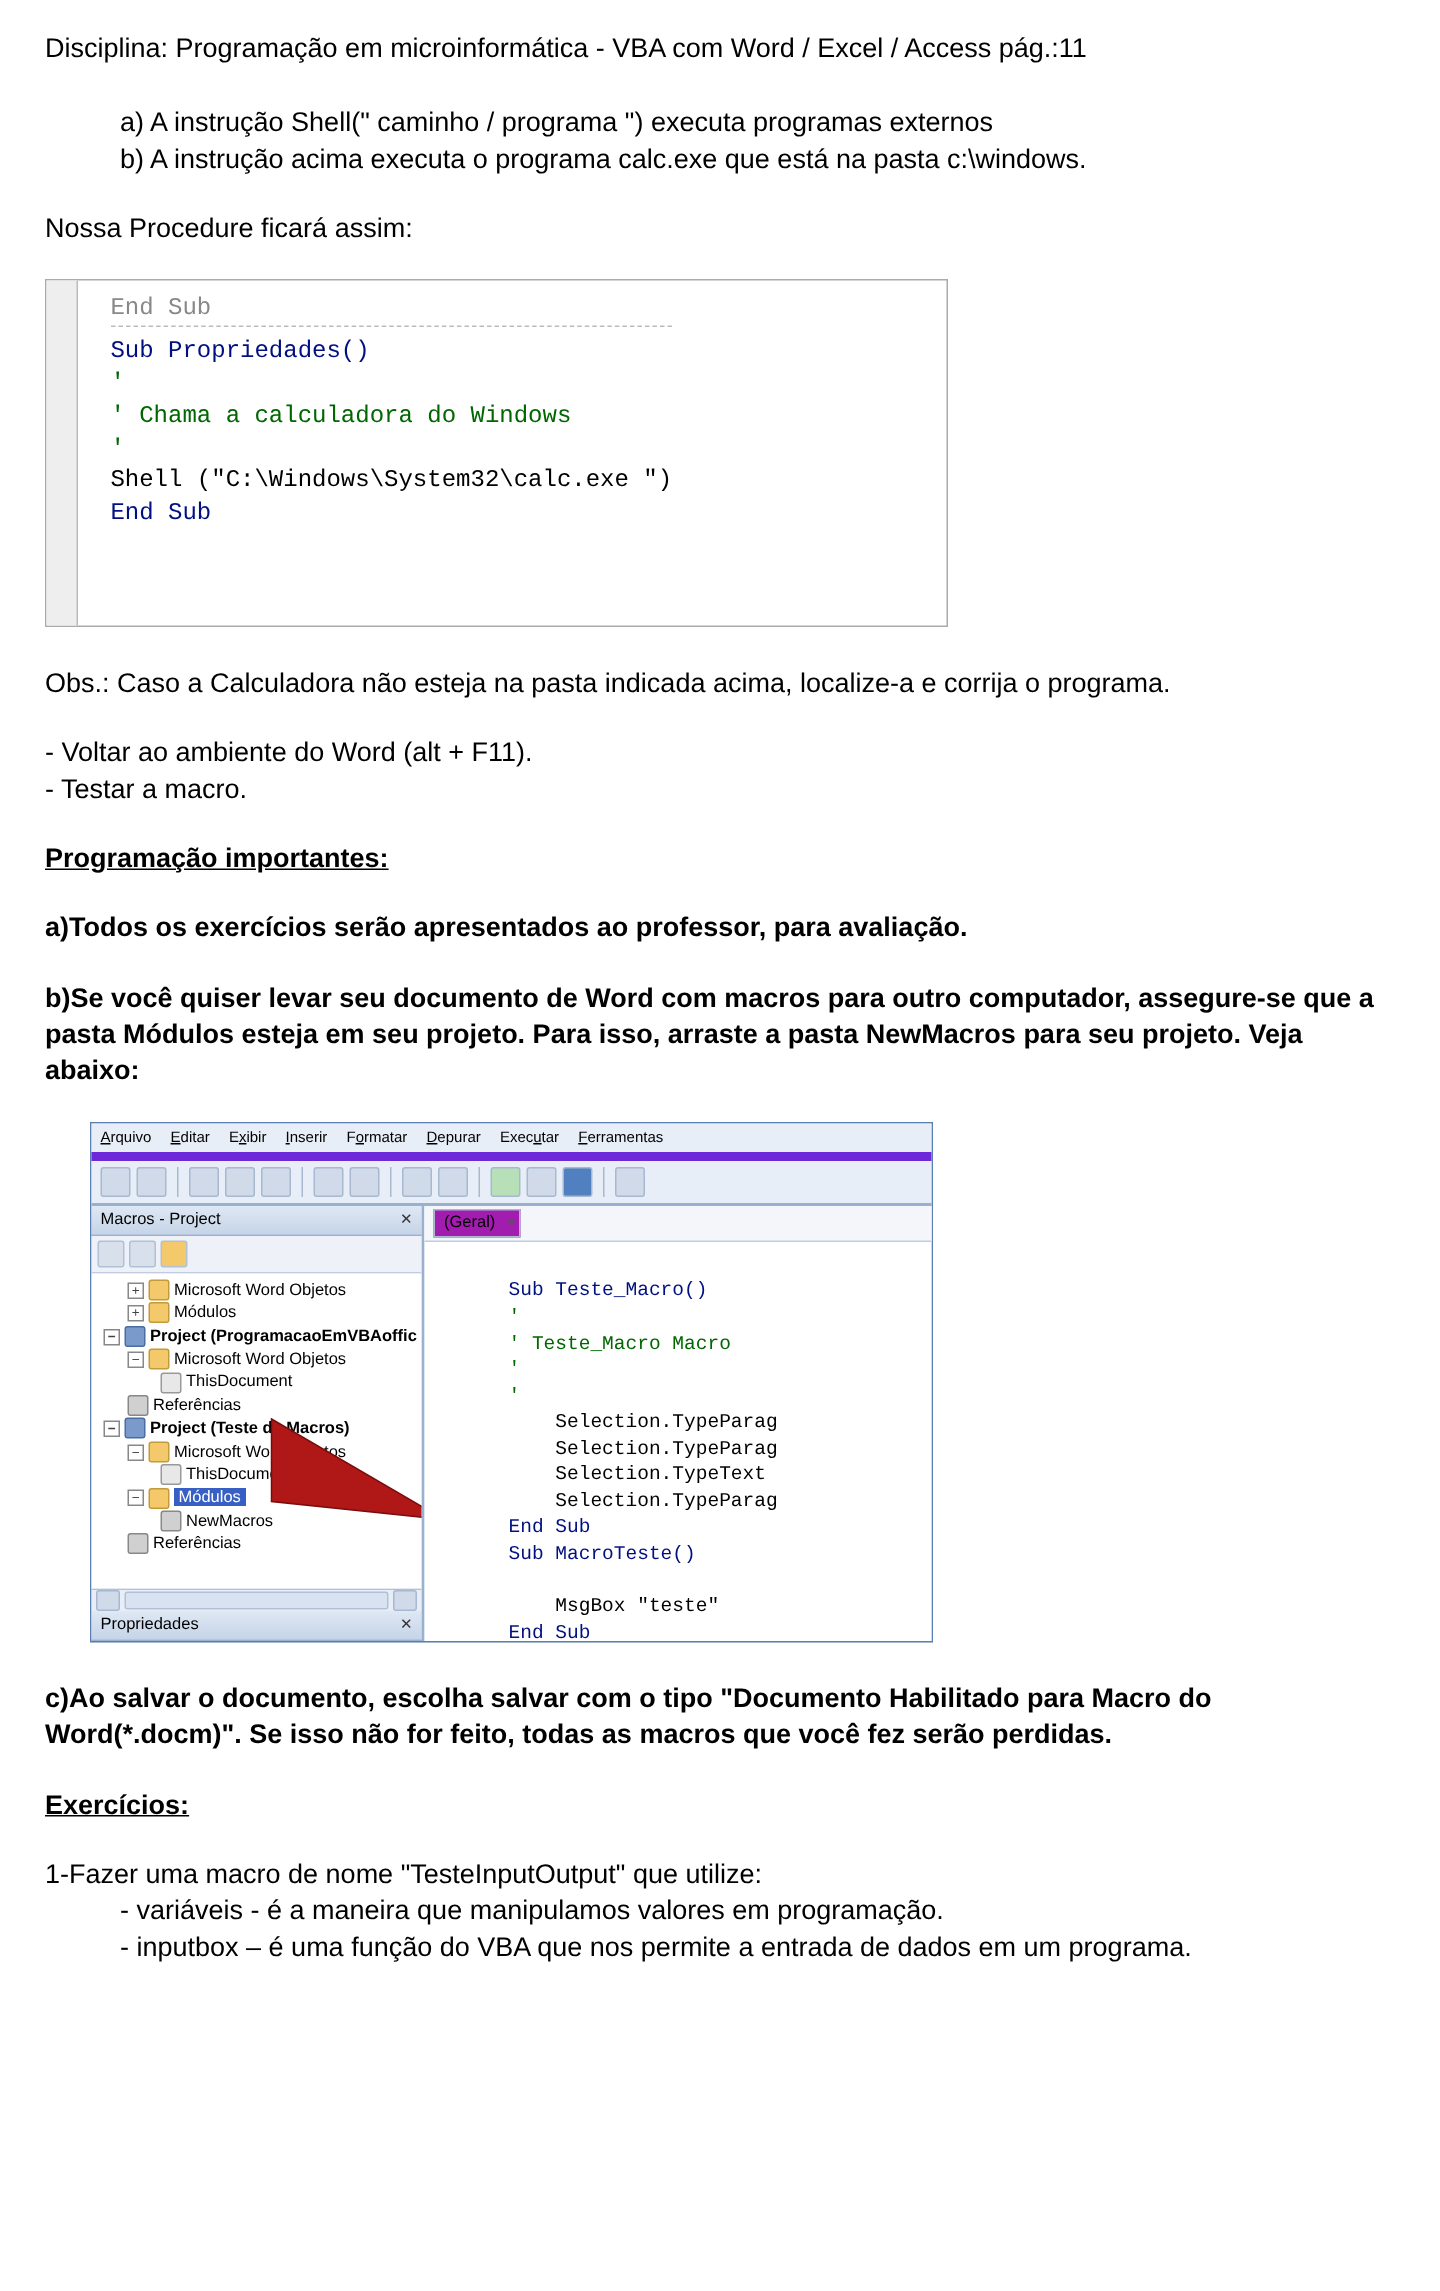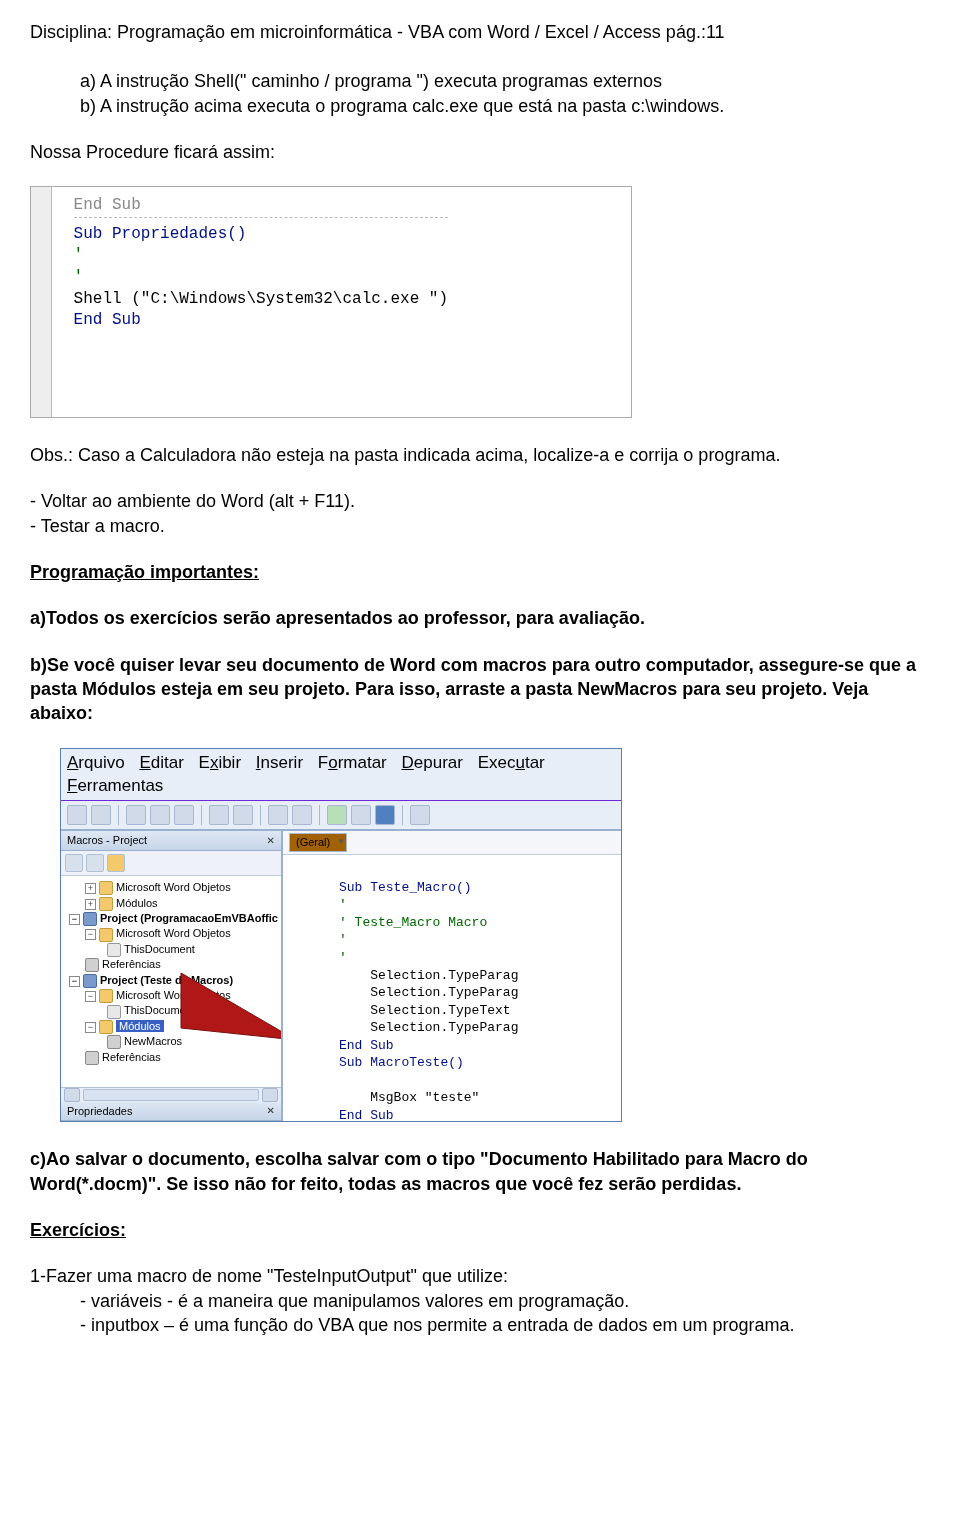--- a/index.html
+++ b/index.html
@@ -67,22 +67,22 @@
   .vb-titlebar {
     background: linear-gradient(#dce8f6,#c3d6ef);
     padding: 3px 8px;
     font-size: 12px;
     color: #222;
     border-bottom: 1px solid #bcd0e8;
   }
   .vb-menubar {
     background: #e8eef8;
     padding: 3px 6px;
-    font-size: 17px;
-    border-bottom: 1px solid #6d28d9;
+    font-size: 10px;
+    border-bottom: 6px solid #6d28d9;
   }
   .vb-menubar span { margin-right: 10px; }
   .vb-menubar span u { text-decoration: underline; }
   .vb-toolbar {
     background: #e8eef8;
     padding: 4px 6px;
     border-bottom: 2px solid #9ab0cf;
     display: flex;
     gap: 4px;
   }
@@ -137,21 +137,21 @@
   }
   .vb-scroll .sbtn { width:14px;height:12px;background:#d0dae8;border:1px solid #a8b8d0;border-radius:2px; }
   .vb-scroll .strack { flex:1;height:10px;background:#d8e2f0;border:1px solid #b0c0d5;border-radius:2px; }
   .vb-right {
     flex:1; background:#fff; display:flex; flex-direction:column;
   }
   .vb-combo {
     background:#f4f6fa; padding:2px 6px; font-size:11px; border-bottom:1px solid #c0cde0;
     display:flex; align-items:center;
   }
-  .vb-combo .cmb { background:#a16207;border:1px solid #aab8d0;padding:1px 16px 1px 6px;font-size:11px;position:relative; }
+  .vb-combo .cmb { background:#a21caf;border:1px solid #aab8d0;padding:1px 16px 1px 6px;font-size:11px;position:relative; }
   .vb-combo .cmb:after { content:"▾"; position:absolute; right:3px; font-size:9px; color:#555; }
   .vb-code {
     flex:1; padding:6px 8px; font-family:"Courier New",monospace; font-size:13px;
     color:#001080; white-space:pre; line-height:1.35; overflow:hidden;margin-left:48px;
   }
   .vb-code .c-kw { color:#001080; }
   .vb-code .c-cm { color:#006600; }
   .vb-code .divline { border-top:1px solid #888; margin:2px 0; height:0; }
   .red-arrow {
     position:absolute;
@@ -169,20 +169,21 @@
 <div class="para indent" style="margin-top:-22px; padding-left:50px;">b)  A instrução acima executa o programa calc.exe que está na pasta c:\windows.</div>
 
 <div class="para">Nossa Procedure ficará assim:</div>
 
 <div class="code-editor">
   <div class="gutter"></div>
   <div class="code-body">
     <div class="code-line" style="color:#888; border-bottom:1px dashed #bbb; margin-bottom:6px;">End Sub</div>
     <div class="code-line kw">Sub Propriedades()</div>
     <div class="code-line comment">'</div>
+    <div class="code-line comment">' Chama a calculadora do Windows</div>
     <div class="code-line comment">'</div>
     <div class="code-line" style="color:#000;">Shell ("C:\Windows\System32\calc.exe ")</div>
     <div class="code-line"></div>
     <div class="code-line kw">End Sub</div>
   </div>
 </div>
 
 <div class="para" style="padding-left:0;">Obs.: Caso a Calculadora não esteja na pasta indicada acima, localize-a e corrija o programa.</div>
 
 <div>- Voltar ao ambiente do Word (alt + F11).</div>

